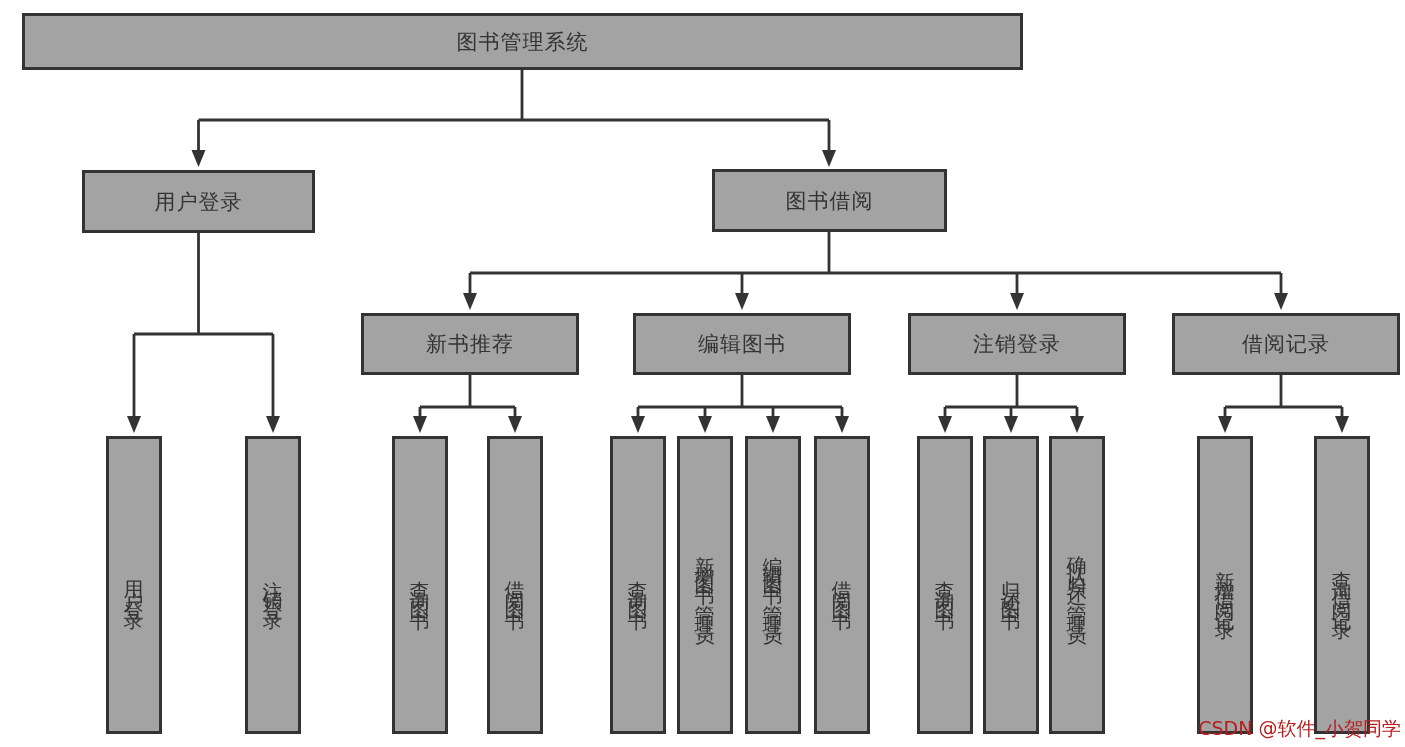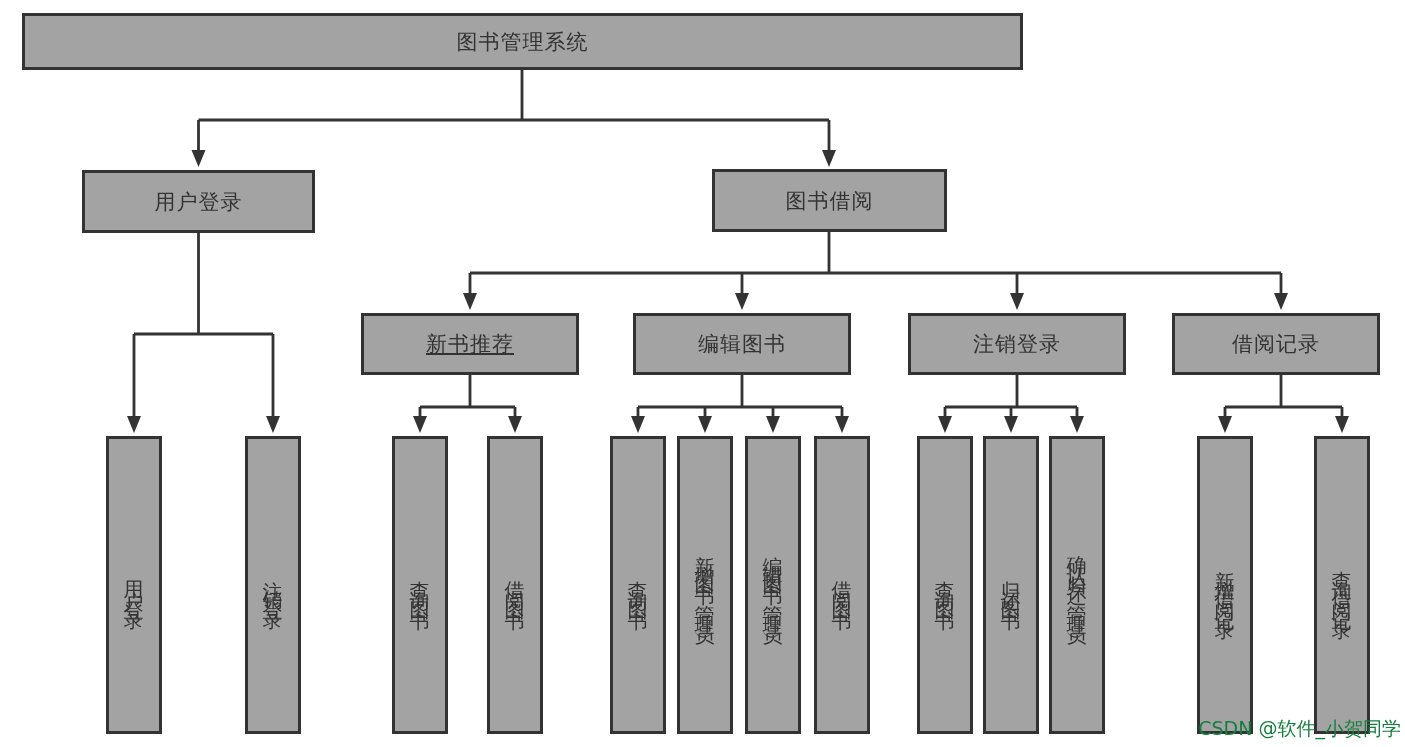--- a/index.html
+++ b/index.html
@@ -48,21 +48,21 @@
     letter-spacing: 10px;
     line-height: 1;
     white-space: nowrap;
   }
   .watermark {
     position: absolute;
     left: 1183px;
     top: 716px;
     width: 218px;
     font-size: 19px;
-    color: #15803d;
+    color: #b91c1c;
     white-space: nowrap;
     text-align: right;
   }
 </style>
 </head>
 <body>
 
 <div class="canvas">
 
   <svg class="connectors" viewBox="0 0 1405 747" xmlns="http://www.w3.org/2000/svg">
@@ -119,30 +119,30 @@
     <span>图书管理系统</span>
   </div>
 
   <div class="node" style="left:82px; top:170px; width:233px; height:63px;">
     <span>用户登录</span>
   </div>
   <div class="node" style="left:712px; top:169px; width:235px; height:63px;">
     <span>图书借阅</span>
   </div>
 
-  <div class="node" style="left:361px; top:313px; width:218px; height:62px;text-decoration:underline;">
+  <div class="node" style="left:361px; top:313px; width:218px; height:62px;">
     <span>新书推荐</span>
   </div>
   <div class="node" style="left:633px; top:313px; width:218px; height:62px;">
     <span>编辑图书</span>
   </div>
   <div class="node" style="left:908px; top:313px; width:218px; height:62px;">
     <span>注销登录</span>
   </div>
-  <div class="node" style="left:1172px; top:313px; width:208px; height:62px;">
+  <div class="node" style="left:1172px; top:313px; width:228px; height:62px;">
     <span>借阅记录</span>
   </div>
 
   <div class="node leaf" style="left:106px; top:436px; width:56px; height:298px;">
     <span class="vtext">用户登录</span>
   </div>
   <div class="node leaf" style="left:245px; top:436px; width:56px; height:298px;">
     <span class="vtext">注销登录</span>
   </div>
 

